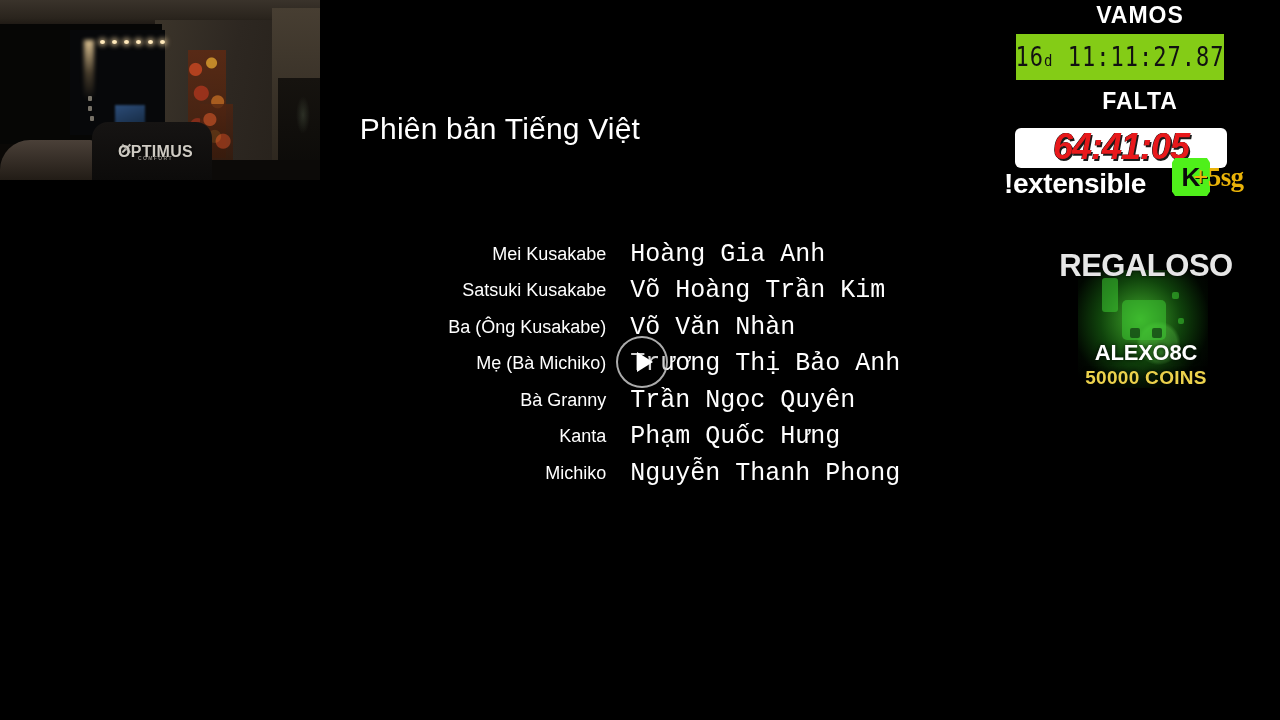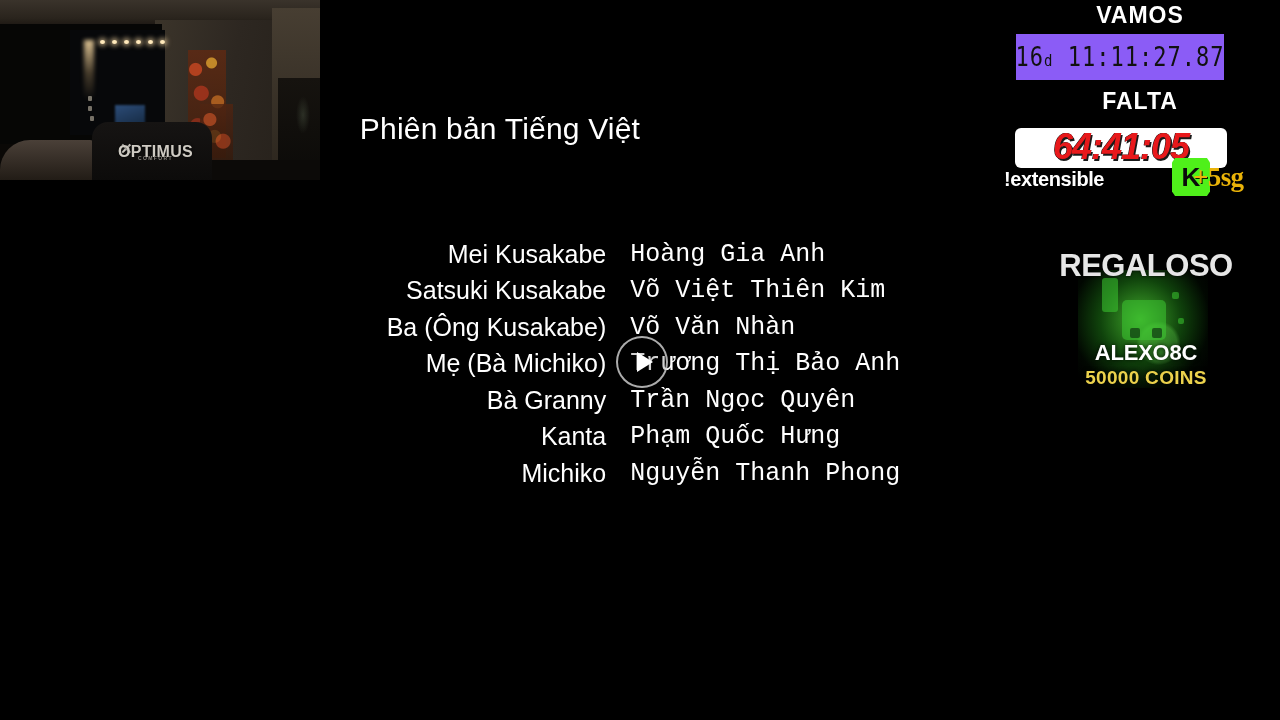--- a/index.html
+++ b/index.html
@@ -144,21 +144,21 @@
   }
   .credit-row {
     display: flex;
     height: 36.5px;
     align-items: center;
   }
   .credit-role {
     width: 275px;
     text-align: right;
     color: #ffffff;
-    font-size: 25px;
+    font-size: 18px;
     font-weight: 400;
     white-space: nowrap;
     font-family: "Liberation Sans", sans-serif;
   }
   .credit-actor {
     width: 320px;
     margin-left: 24px;
     text-align: left;
     color: #ffffff;
     font-size: 25px;
@@ -202,21 +202,21 @@
     font-family: "Liberation Sans", sans-serif;
     text-shadow: 0 0 2px rgba(0,0,0,.6);
   }
   .lbl-vamos { top: 2px; }
   .lbl-falta { top: 88px; }
 
   #lcd-box {
     position: absolute;
     left: 16px; top: 34px;
     width: 208px; height: 46px;
-    background: #8b5cf6;
+    background: #84cc16;
     display: flex; align-items: center; justify-content: center;
   }
   #lcd-text {
     color: #111111;
     font-family: "DejaVu Sans Mono", monospace;
     font-size: 22px;
     font-weight: 400;
     letter-spacing: 1px;
     white-space: nowrap;
     transform: scaleY(1.18);
@@ -249,21 +249,21 @@
       1.5px 1.5px 0 #1a1a1a,
       -0.5px 0 0 #1a1a1a,
       0 -0.5px 0 #1a1a1a;
   }
 
   #extensible-text {
     position: absolute;
     left: 1004px; top: 168px;
     color: #ffffff;
     font-family: "Liberation Sans", sans-serif;
-    font-size: 20px;
+    font-size: 28px;
     font-weight: 700;
     letter-spacing: -.4px;
     text-shadow: 1px 1px 0 rgba(0,0,0,.9);
   }
   #kick-badge {
     position: absolute;
     left: 1172px; top: 158px;
     width: 38px; height: 38px;
     background: #4ff01a;
     display: flex; align-items: center; justify-content: center;
@@ -379,21 +379,21 @@
 
   <div id="video-title">Phiên bản Tiếng Việt</div>
 
   <div id="credits">
     <div class="credit-row">
       <div class="credit-role">Mei Kusakabe</div>
       <div class="credit-actor">Hoàng Gia Anh</div>
     </div>
     <div class="credit-row">
       <div class="credit-role">Satsuki Kusakabe</div>
-      <div class="credit-actor">Võ Việt Thiên Kim</div>
+      <div class="credit-actor">Võ Hoàng Trần Kim</div>
     </div>
     <div class="credit-row">
       <div class="credit-role">Ba (Ông Kusakabe)</div>
       <div class="credit-actor">Võ Văn Nhàn</div>
     </div>
     <div class="credit-row">
       <div class="credit-role">Mẹ (Bà Michiko)</div>
       <div class="credit-actor">Trương Thị Bảo Anh</div>
     </div>
     <div class="credit-row">

